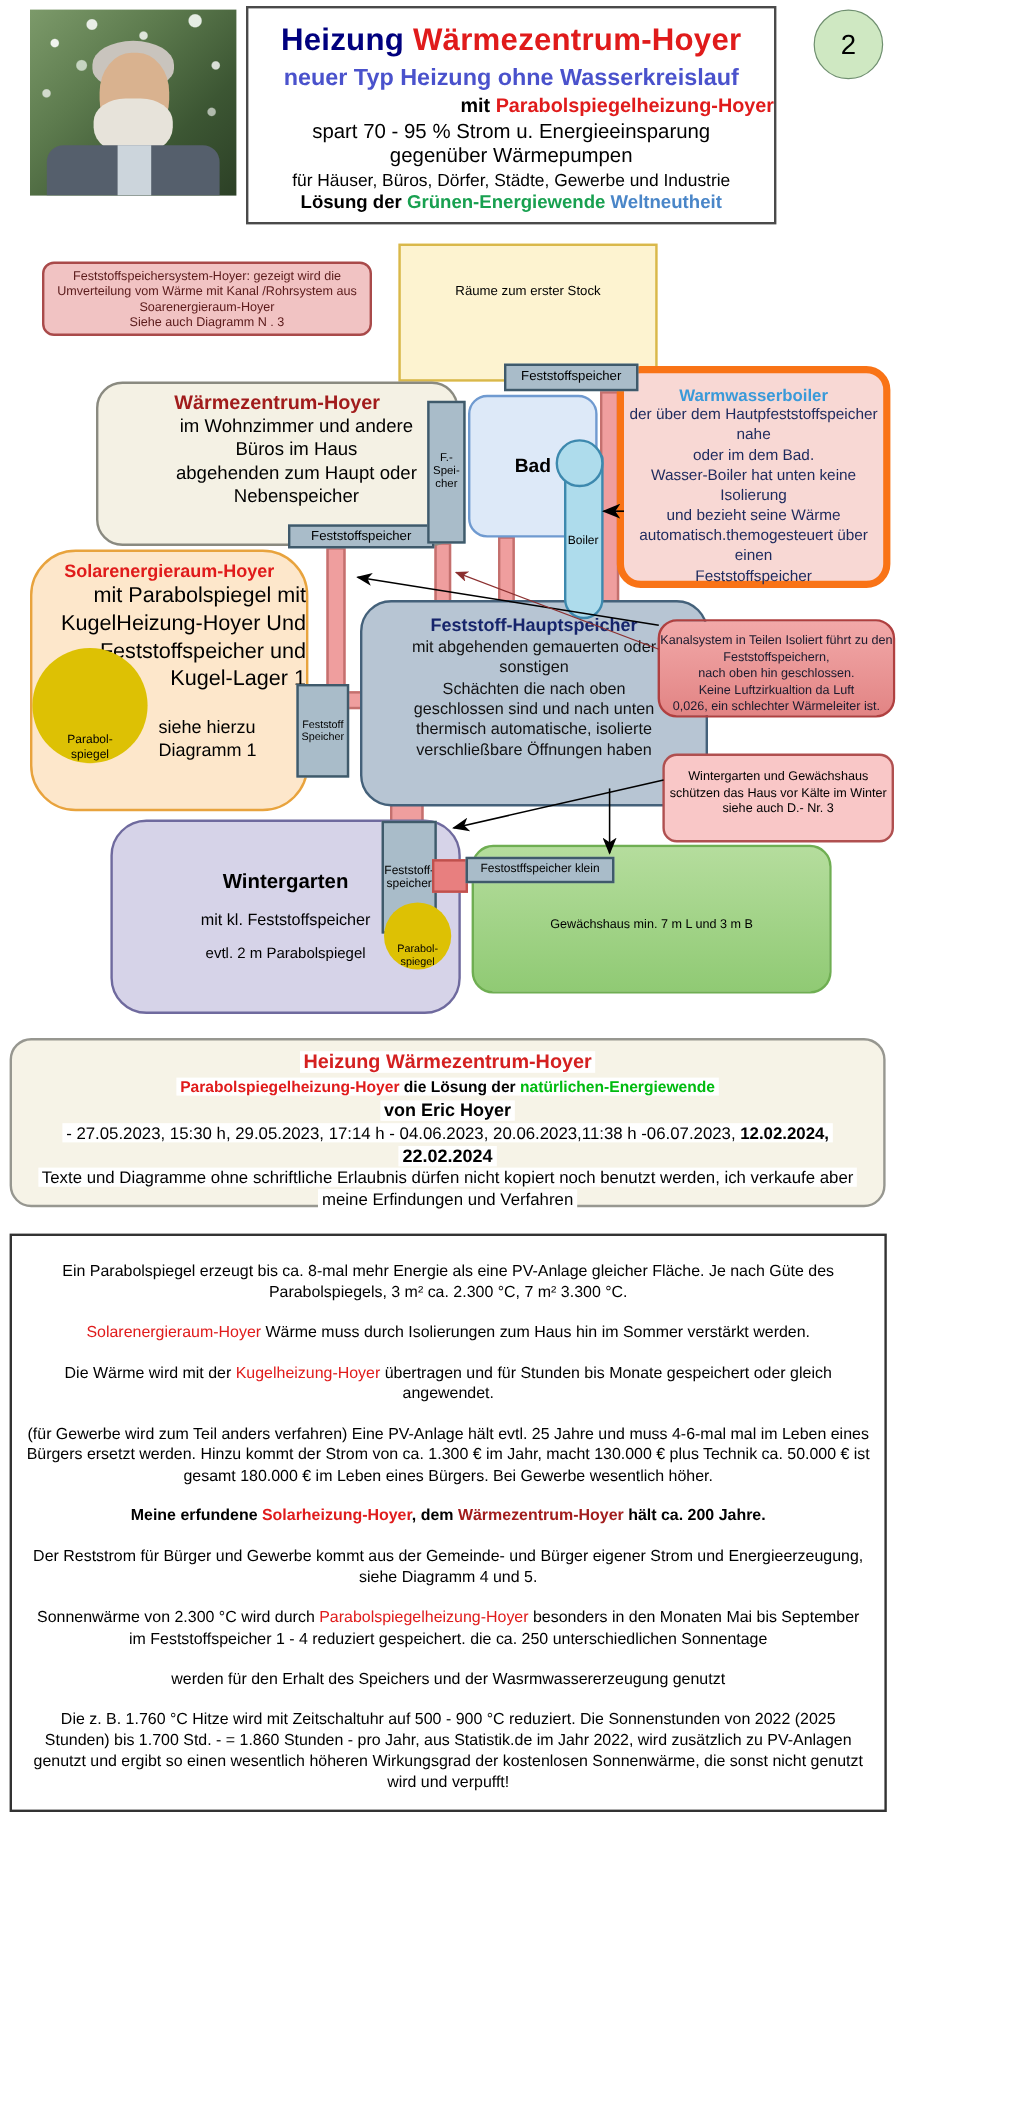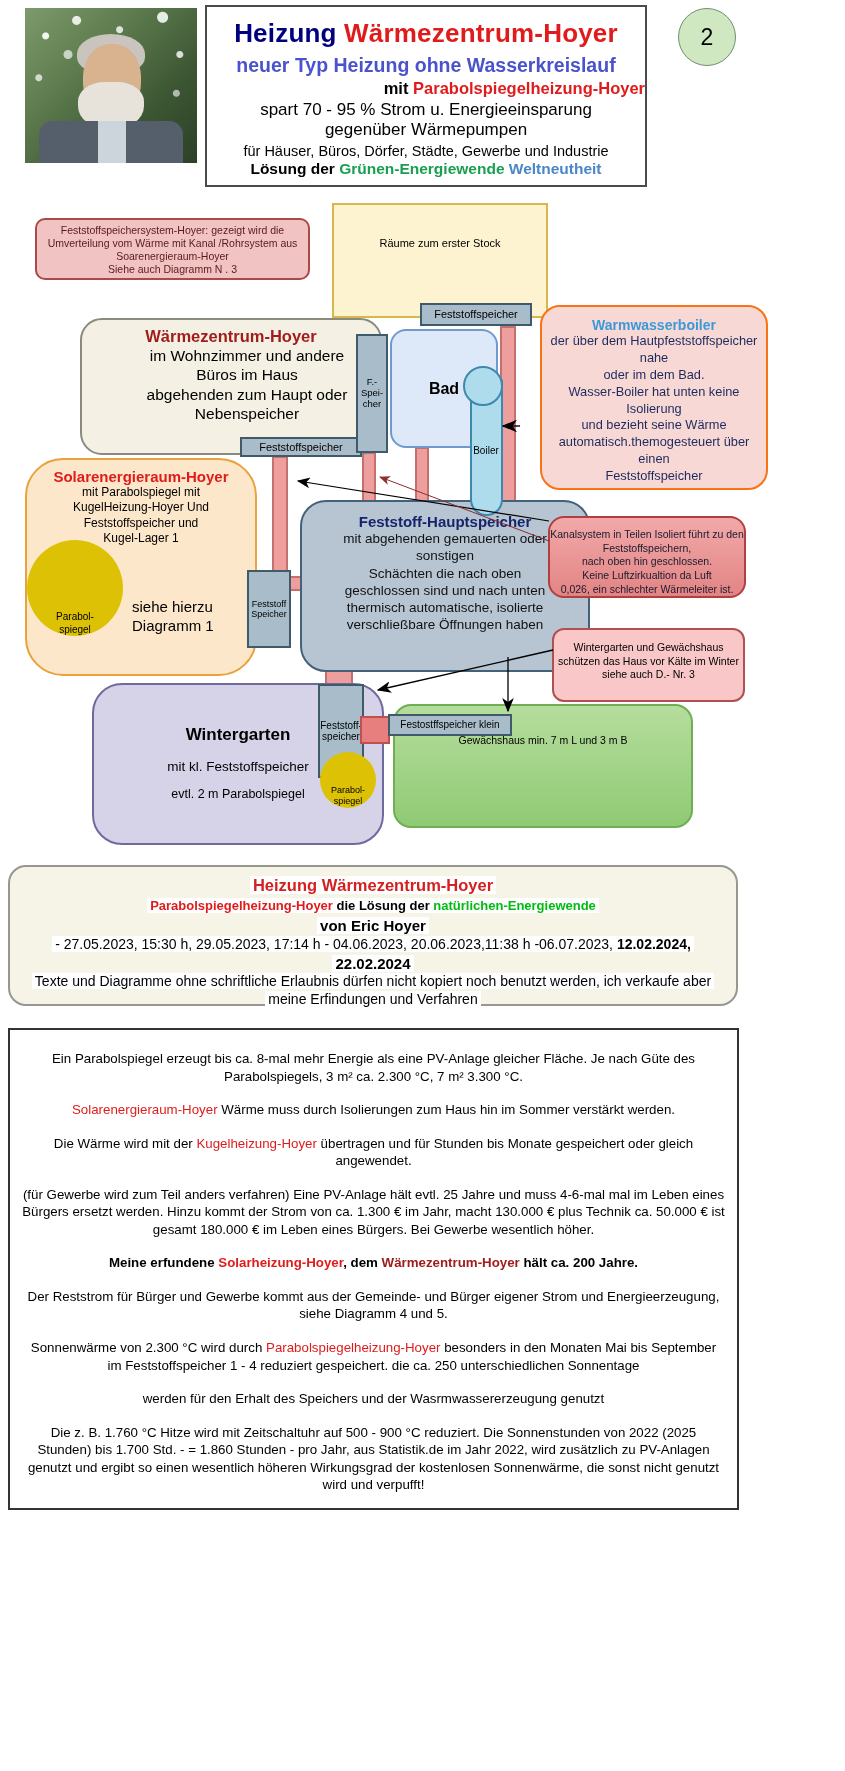--- a/index.html
+++ b/index.html
@@ -45,33 +45,33 @@
   .rooms{left:332px;top:203px;width:216px;height:115px;background:#fdf3d0;border:2px solid #d9b84a;
     font-size:11px;padding-top:32px;z-index:0;}
   .cream{left:80px;top:318px;width:302px;height:137px;border-radius:22px;background:#f4f1e4;
     border:2px solid #8a8a80;padding-top:7px;z-index:2;}
   .cream .t{font-size:16.5px;font-weight:bold;color:#a11c1c;}
   .cream .b{font-size:15.5px;line-height:1.25;margin-left:32px;}
   .fsp{left:356px;top:334px;width:32px;height:119px;font-size:9.5px;flex-direction:column;}
   .bad{left:390px;top:329px;width:108px;height:119px;border-radius:16px;background:#dde9f8;
     border:2px solid #6f9ad0;display:flex;align-items:center;justify-content:center;
     font-size:16px;font-weight:bold;z-index:2;}
-  .warm{left:540px;top:305px;width:228px;height:185px;border-radius:20px;background:#f8d8d4;
-    border:2px solid #f97316;padding-top:10px;z-index:2;}
+  .warm{left:514px;top:305px;width:228px;height:185px;border-radius:20px;background:#f8d8d4;
+    border:6px solid #f97316;padding-top:10px;z-index:2;}
   .warm .t{font-size:14px;font-weight:bold;color:#3a9ad9;}
   .warm .b{font-size:12.8px;color:#1d2a5e;line-height:1.32;}
   .boiler-body{left:470px;top:378px;width:33px;height:138px;background:#aedcec;
     border:2px solid #3d89ae;border-radius:4px 4px 18px 18px;z-index:3;}
   .boiler-circle{left:463px;top:366px;width:40px;height:40px;border-radius:50%;
     background:#aedcec;border:2px solid #3d89ae;z-index:3;}
   .boiler-label{left:463px;top:445px;width:46px;font-size:10px;z-index:4;text-align:center;}
   .solar{left:25px;top:458px;width:232px;height:218px;border-radius:38px;background:#fde7cb;
     border:2px solid #e8a33d;padding-top:8px;z-index:2;}
   .solar .t{font-size:15px;font-weight:bold;color:#e01b1b;}
-  .solar .b{font-size:12px;line-height:1.28;}
+  .solar .b{font-size:18px;line-height:1.28;text-align:right;}
   .pcirc{border-radius:50%;background:#ddc104;display:flex;flex-direction:column;
     align-items:center;justify-content:flex-end;z-index:3;line-height:1.3;}
   .pc1{left:27px;top:540px;width:96px;height:96px;font-size:10px;}
   .pc2{left:320px;top:752px;width:56px;height:56px;font-size:9px;z-index:4;}
   .solar-note{left:132px;top:598px;width:112px;font-size:15px;line-height:1.25;z-index:3;text-align:left;}
   .haupt{left:300px;top:500px;width:290px;height:172px;border-radius:26px;background:#b7c5d3;
     border:2px solid #44617a;padding-top:11px;z-index:2;}
   .haupt .t{font-size:15px;font-weight:bold;color:#16246b;}
   .haupt .b{font-size:13.5px;line-height:1.28;color:#111;}
   .kanal{left:548px;top:516px;width:198px;height:82px;border-radius:16px;
@@ -83,21 +83,21 @@
     border:2px solid #6f6a9e;z-index:2;}
   .wg .t{font-size:17px;font-weight:bold;margin-top:40px;}
   .wg .b1{font-size:13.5px;margin-top:14px;}
   .wg .b2{font-size:12.5px;margin-top:13px;}
   .gwg{left:318px;top:684px;width:46px;height:94px;font-size:10px;flex-direction:column;}
   .stub1{left:325px;top:666px;width:28px;height:22px;z-index:1;}
   .stub2{left:360px;top:716px;width:30px;height:28px;background:#e87f7f;border:2px solid #c0504d;z-index:3;}
   .klein{left:388px;top:714px;width:124px;height:22px;font-size:10px;z-index:4;}
   .green{left:393px;top:704px;width:300px;height:124px;border-radius:18px;
     background:linear-gradient(#b5dd9d,#90ca74);border:2px solid #6fae52;
-    font-size:10.5px;padding-top:28px;z-index:2;}
+    font-size:10.5px;padding-top:58px;z-index:2;}
   .p1{left:500px;top:326px;width:16px;height:178px;}
   .p2{left:362px;top:452px;width:14px;height:52px;}
   .p3{left:415px;top:447px;width:14px;height:57px;}
   .p4{left:272px;top:456px;width:16px;height:126px;}
   .p5{left:130px;top:576px;width:172px;height:15px;}
   .gl1{left:420px;top:303px;width:112px;height:23px;}
   .gl2{left:240px;top:437px;width:122px;height:20px;}
   .sg1{left:247px;top:570px;width:44px;height:78px;font-size:9px;flex-direction:column;}
   .arrows{left:0;top:0;width:845px;height:900px;z-index:5;pointer-events:none;}
   

